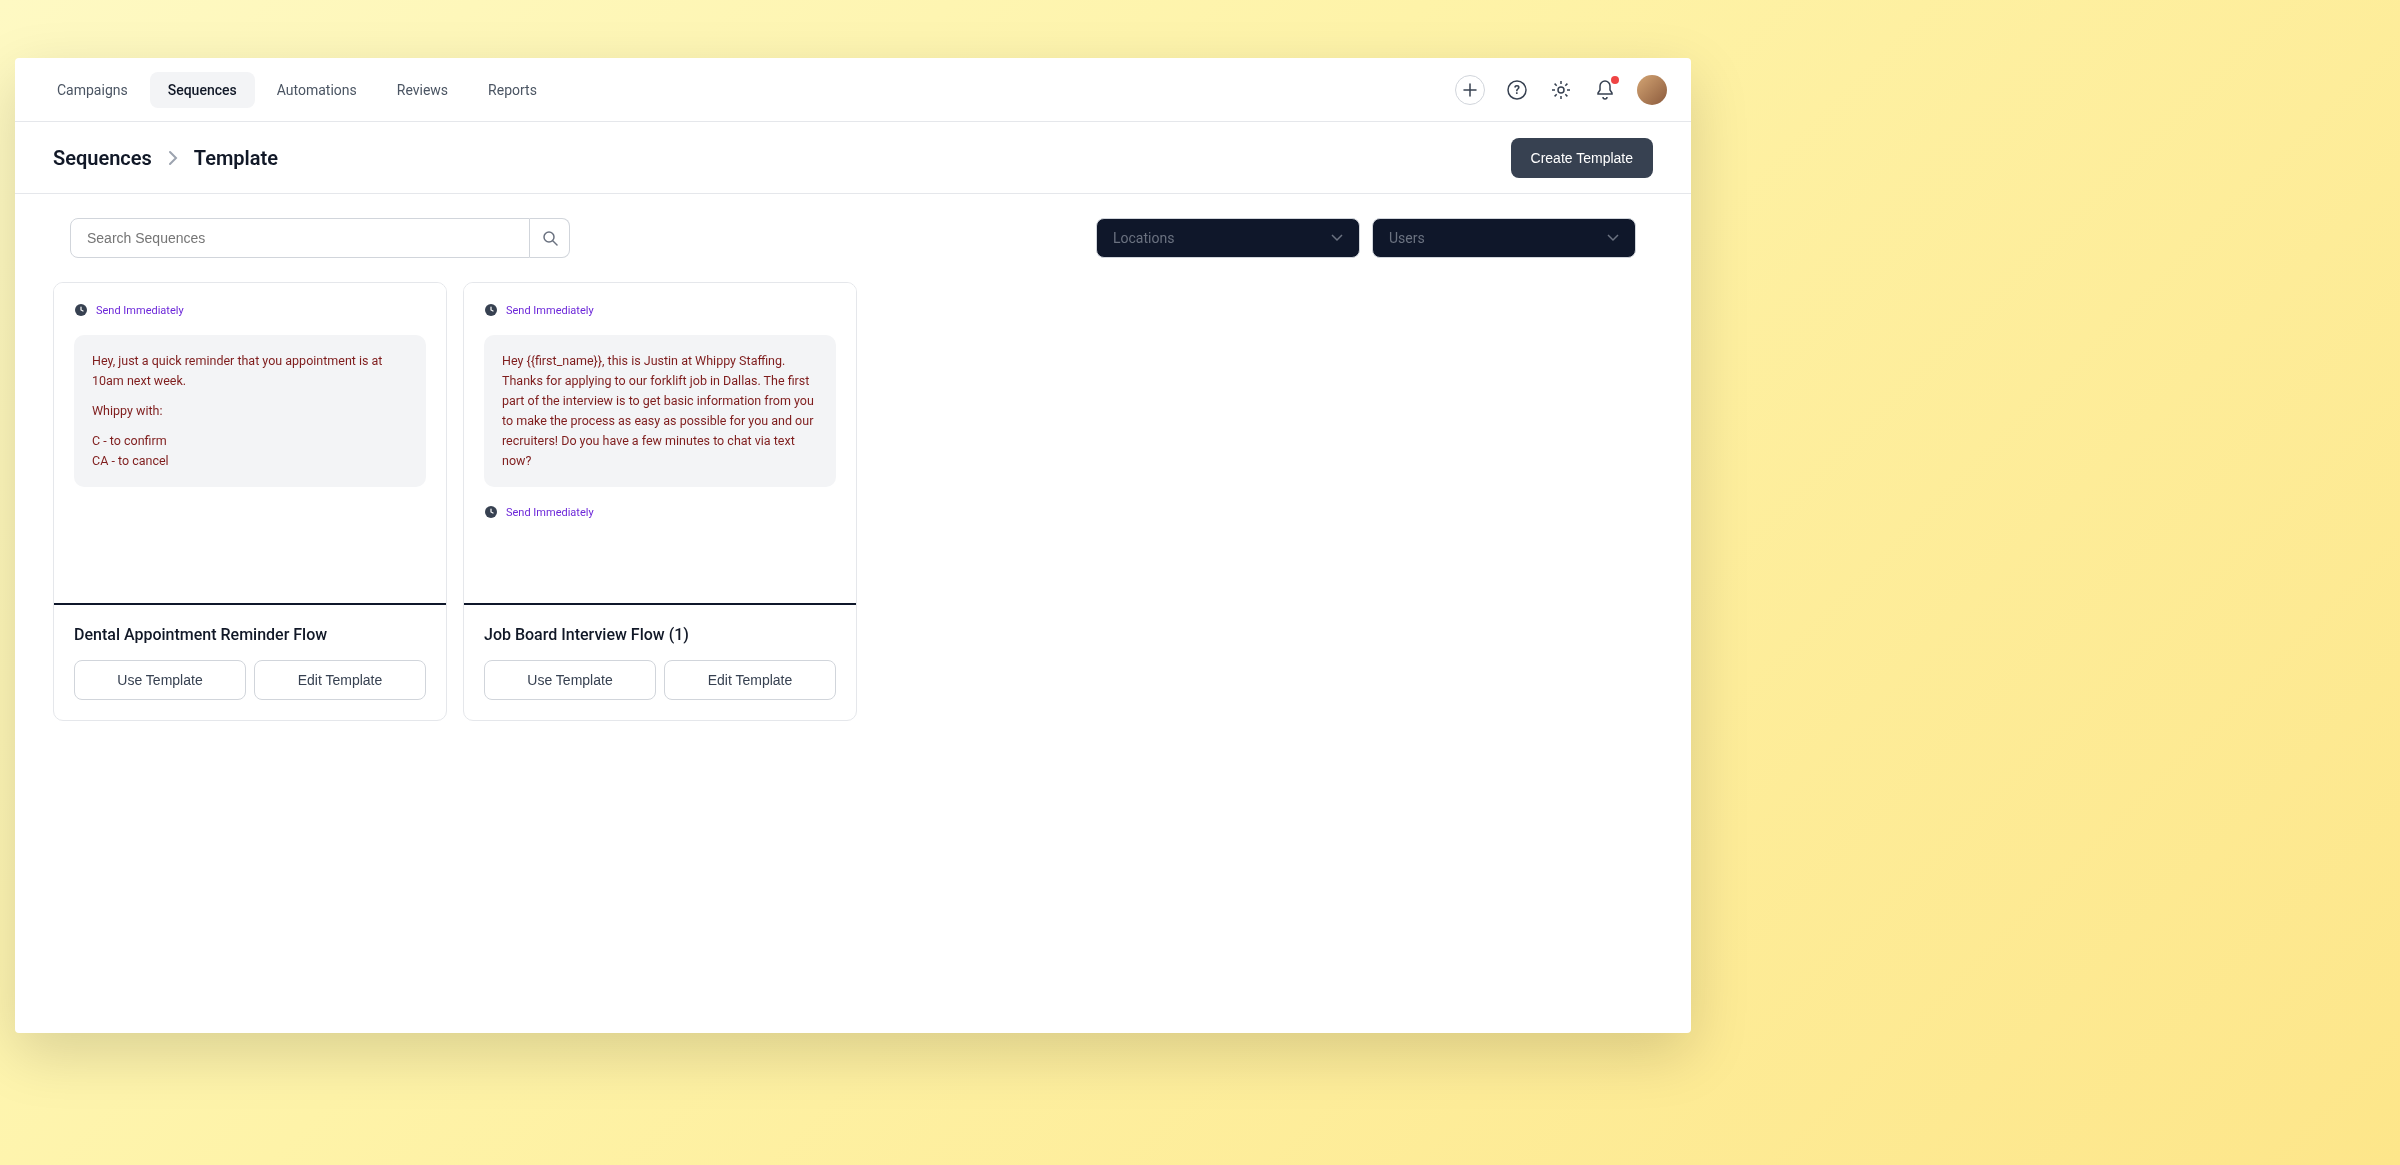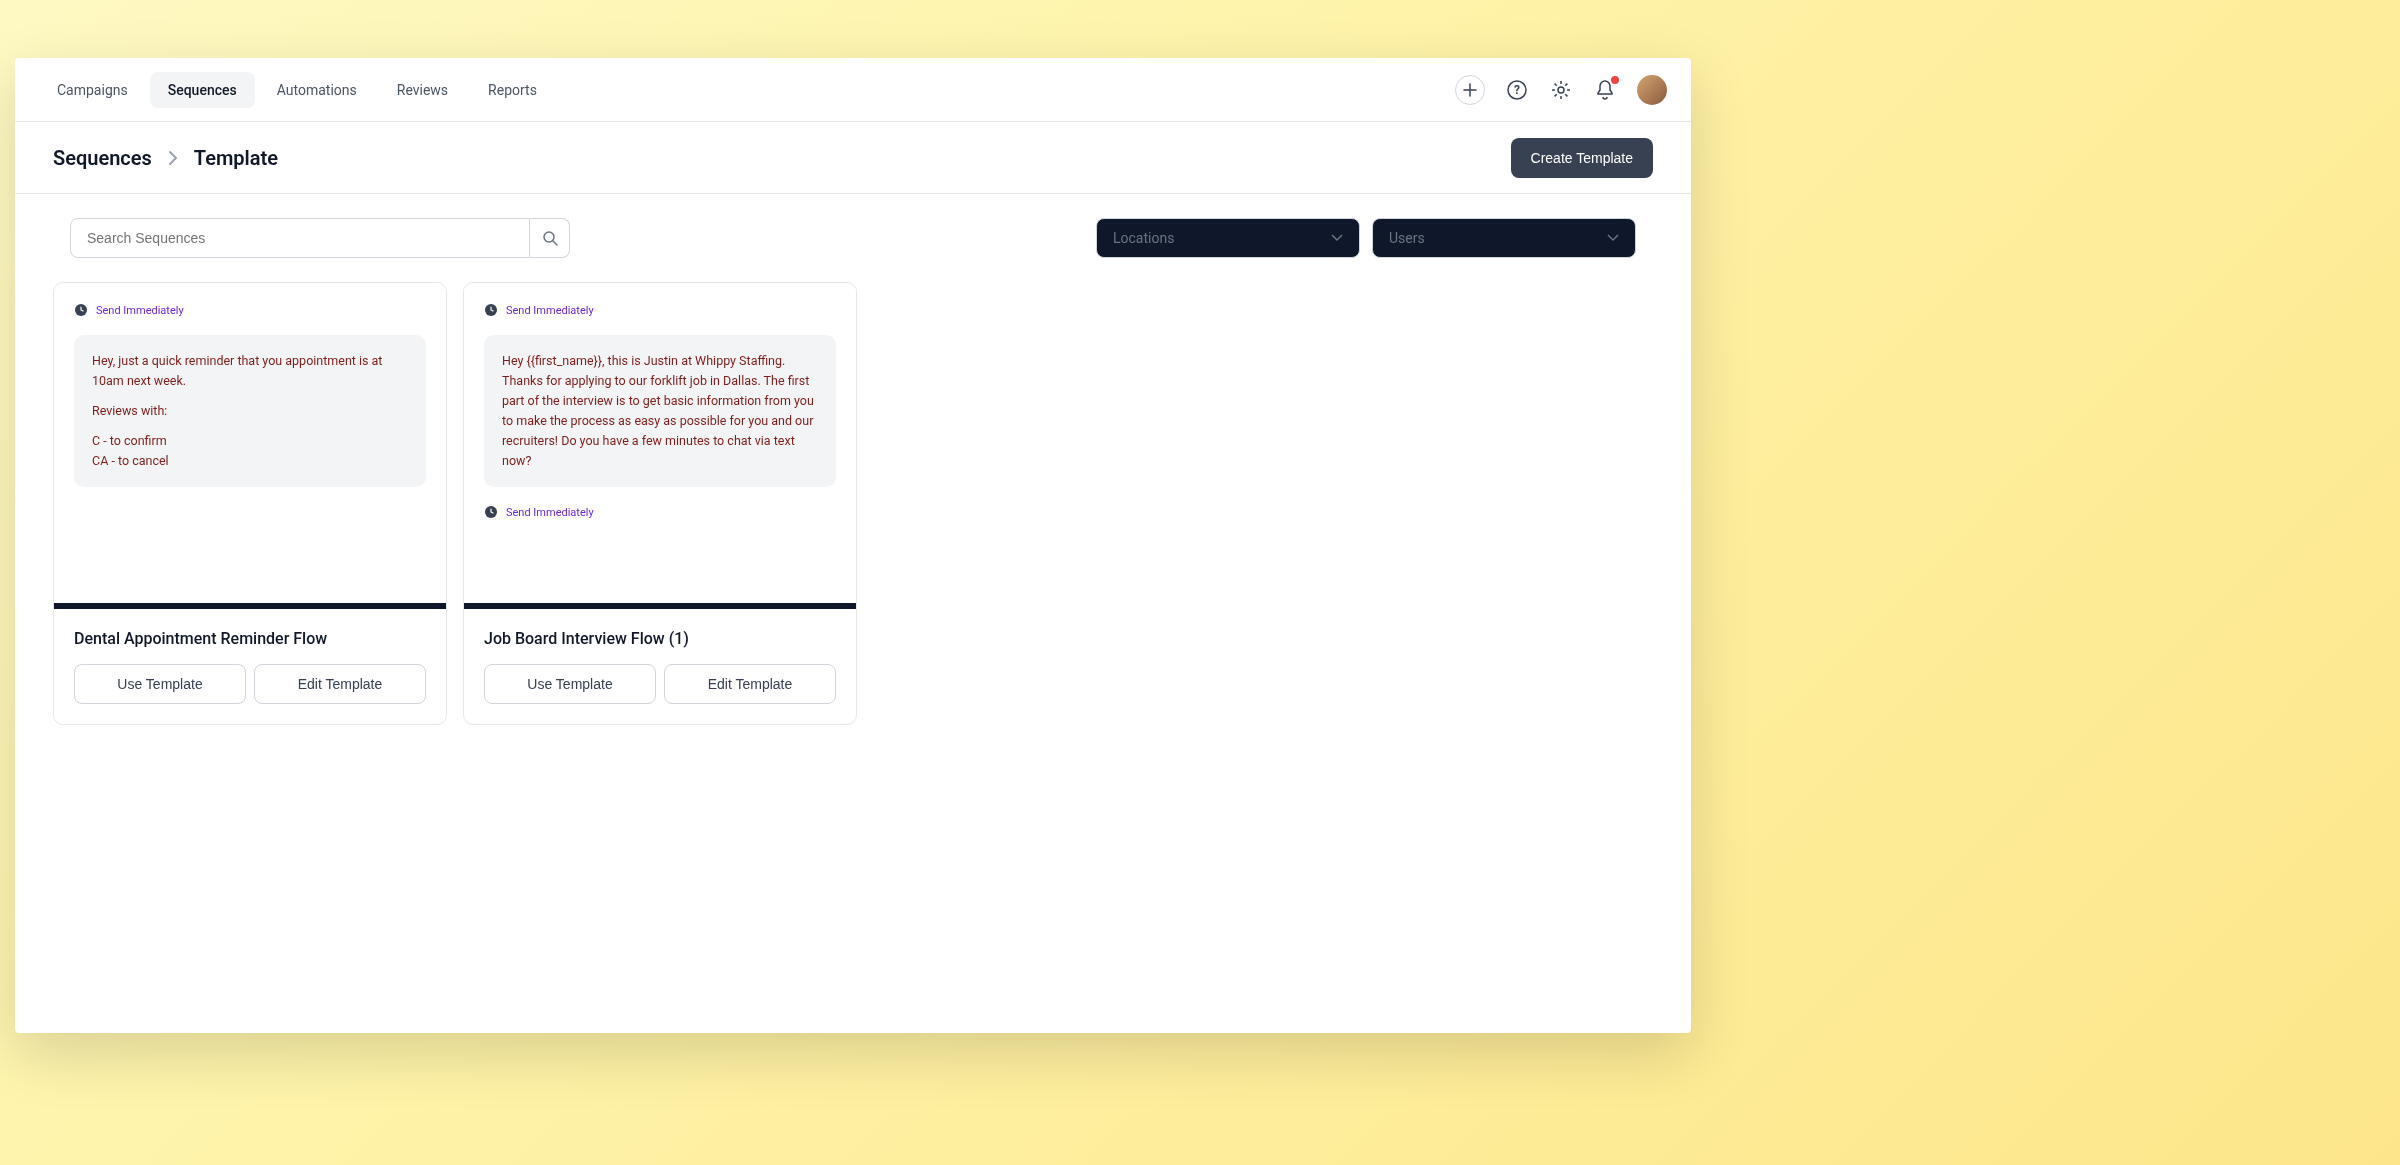--- a/index.html
+++ b/index.html
@@ -242,21 +242,21 @@
     
     .message-bubble p {
       margin-bottom: 10px;
     }
     
     .message-bubble p:last-child {
       margin-bottom: 0;
     }
     
     .card-footer {
-      border-top: 6px solid #0f172a;
+      border-top: 2px solid #0f172a;
       padding: 20px;
     }
     
     .card-title {
       font-size: 16px;
       font-weight: 500;
       color: #111827;
       margin-bottom: 16px;
     }
     
@@ -361,21 +361,21 @@
       <div class="card-preview">
         <div class="send-badge">
           <svg class="clock-icon" viewBox="0 0 14 14">
               <circle cx="7" cy="7" r="6" fill="#374151"></circle>
               <path d="M7 4v3l2 1" stroke="#fff" stroke-width="1.2" fill="none" stroke-linecap="round"></path>
             </svg>
           <span>Send Immediately</span>
         </div>
         <div class="message-bubble">
           <p>Hey, just a quick reminder that you appointment is at 10am next week.</p>
-          <p>Reviews with:</p>
+          <p>Whippy with:</p>
           <p>
             <span>C - to confirm</span><br>
             <span>CA - to cancel</span>
           </p>
         </div>
       </div>
       <div class="card-footer">
         <div class="card-title">Dental Appointment Reminder Flow</div>
         <div class="card-actions">
           <button class="card-btn">Use Template</button>

